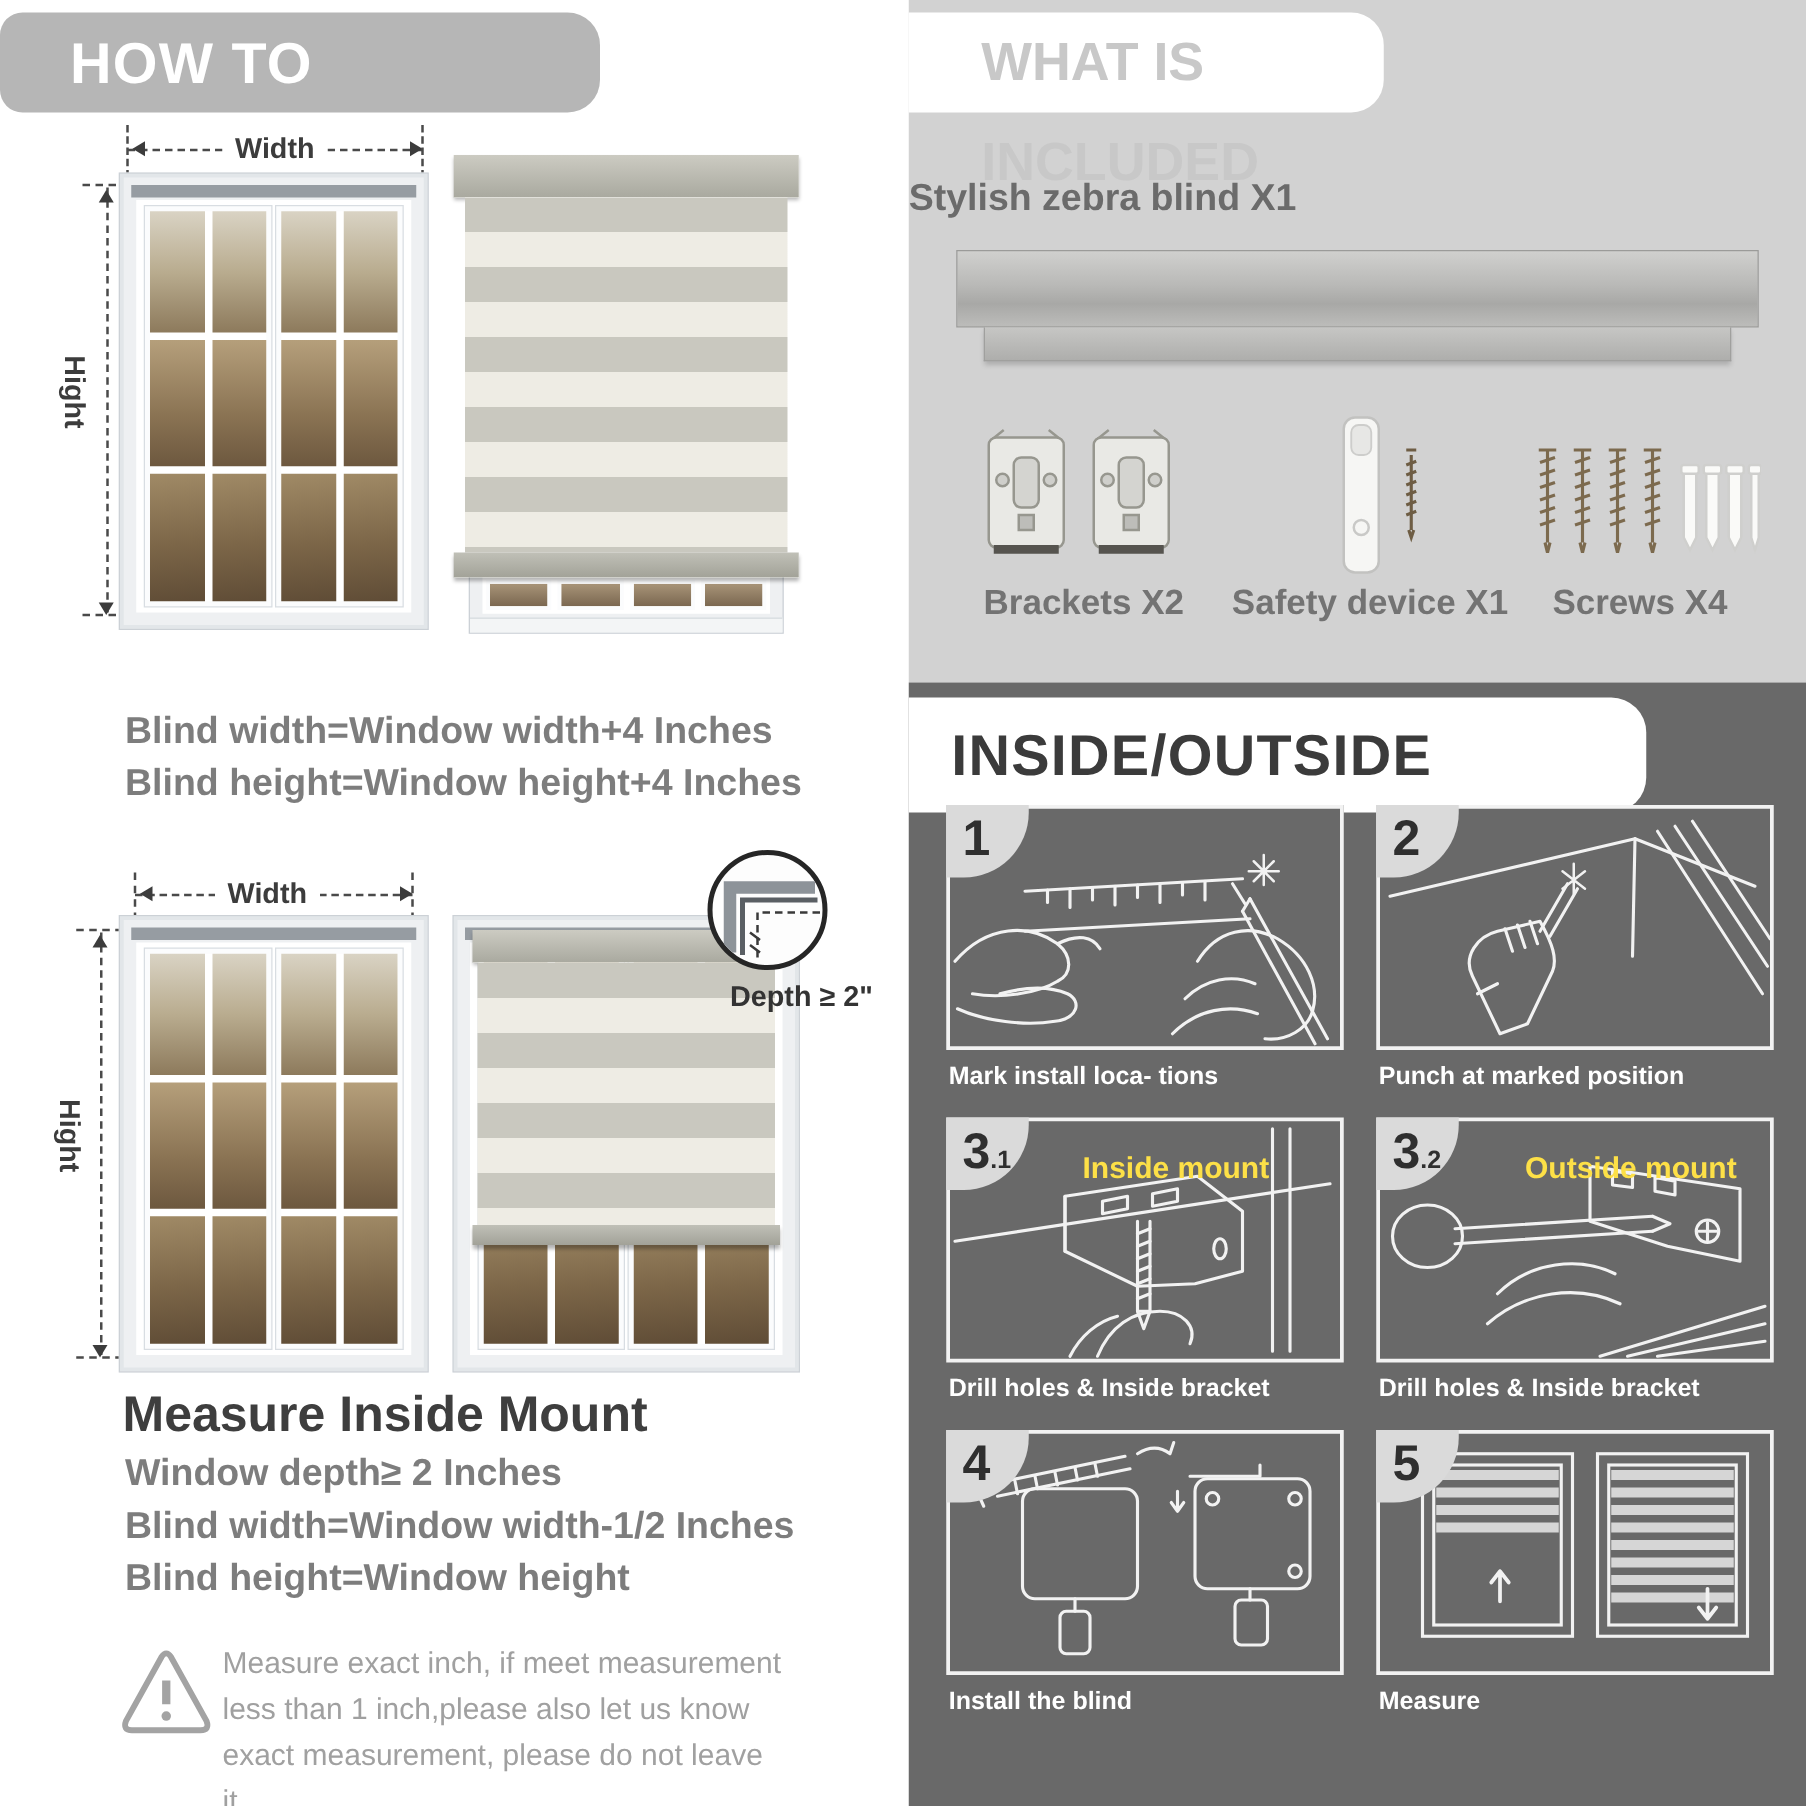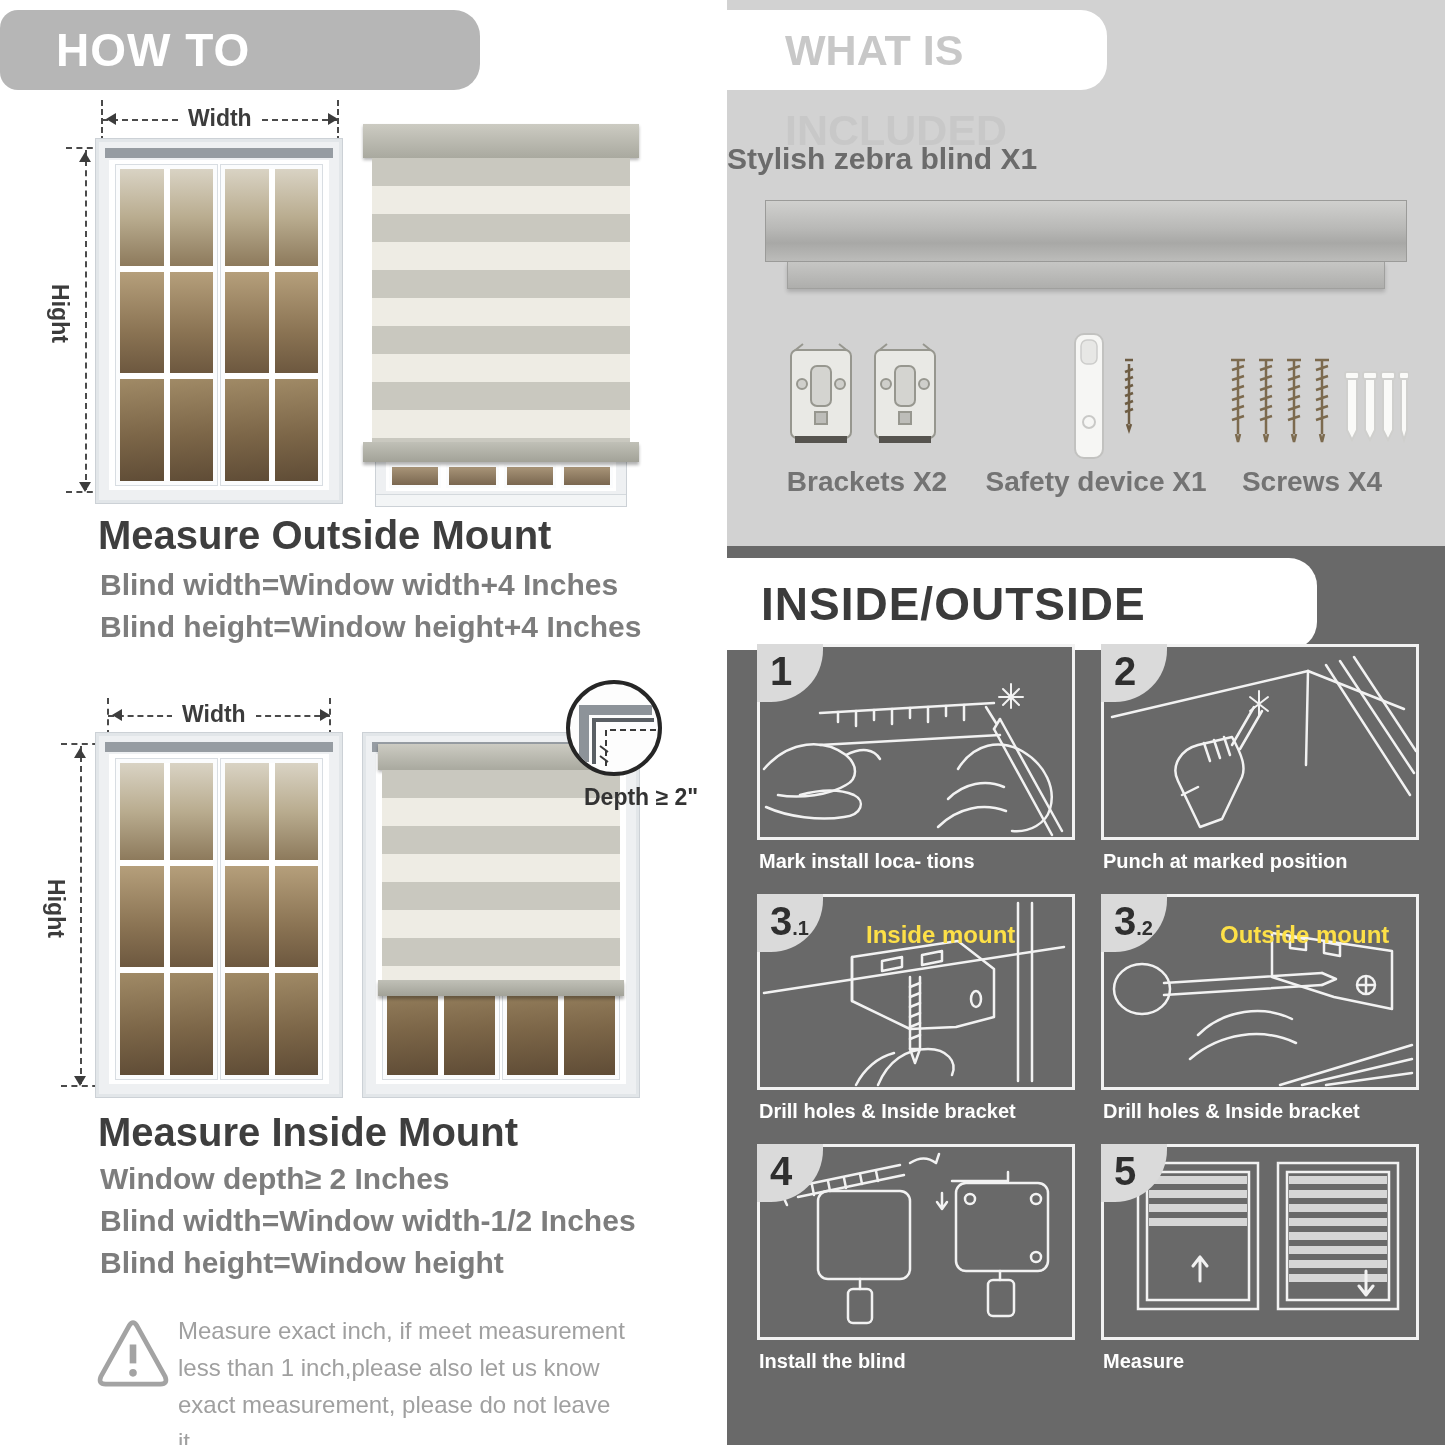--- a/index.html
+++ b/index.html
@@ -139,21 +139,20 @@
           <div class="wl-pane"></div>
       </div>
       <div class="wl-sill"></div>
     </div>
     <div class="blind" style="left:368px; top:124px; width:266px; height:338px;">
       <div class="blind-head"></div>
       <div class="blind-body"></div>
       <div class="blind-rail"></div>
     </div>
 
-    <div class="sec-title" style="left:98px; top:513px;">Measure Outside Mount</div>
     <div class="sec-line" style="left:100px; top:568px;">Blind width=Window width+4 Inches</div>
     <div class="sec-line" style="left:100px; top:610px;">Blind height=Window height+4 Inches</div>
 
     <div class="dash-h" style="left:108px; top:715px; width:222px;"></div>
     <div class="arr left" style="left:106px; top:709px;"></div>
     <div class="arr right" style="left:320px; top:709px;"></div>
     <div class="dim-label" style="left:172px; top:701px;">Width</div>
     <div class="dash-v" style="left:107px; top:698px; height:38px;"></div>
     <div class="dash-v" style="left:329px; top:698px; height:38px;"></div>
 

